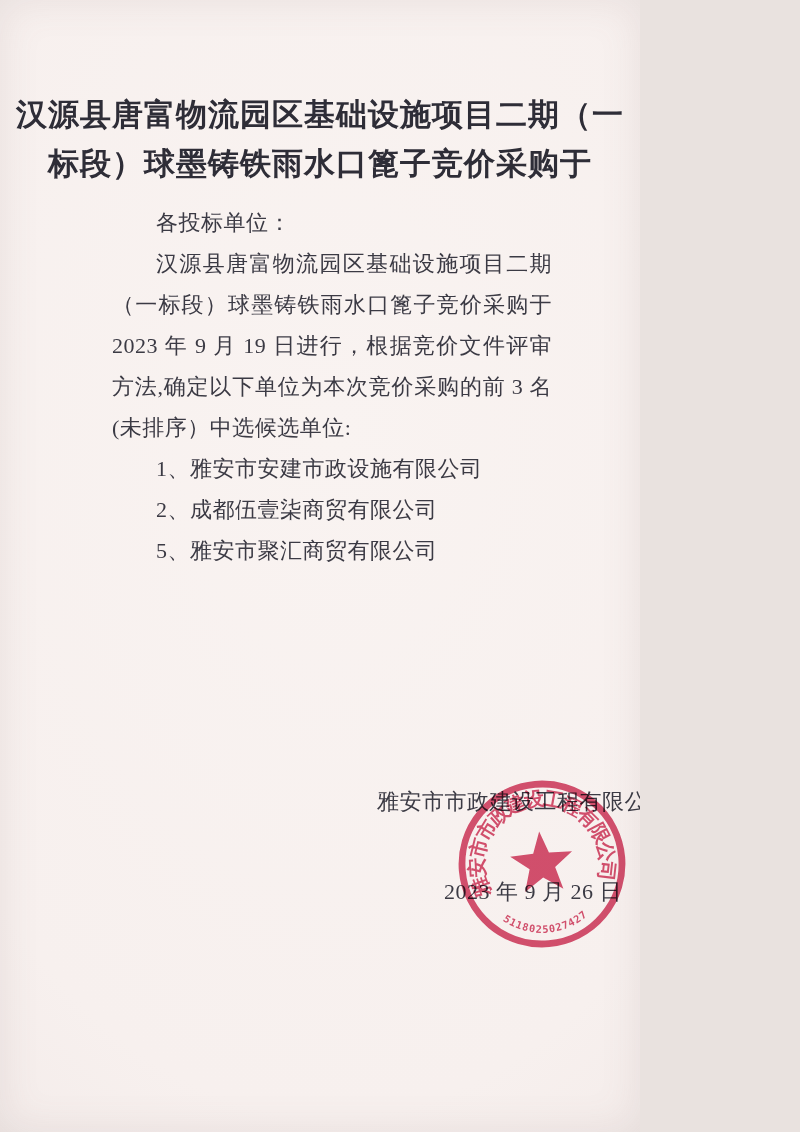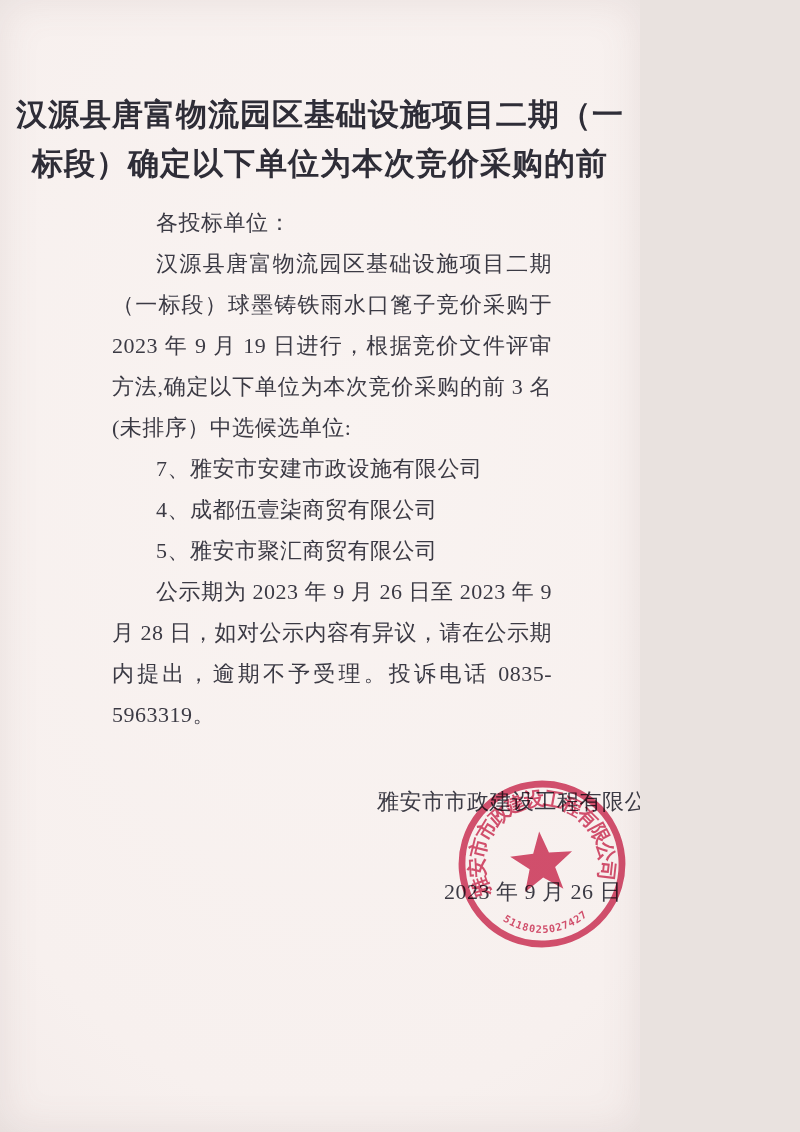--- a/index.html
+++ b/index.html
@@ -58,30 +58,29 @@
   }
   .stamp svg{display:block;width:100%;height:100%;}
 </style>
 </head>
 <body>
 
 <div class="page">
 
   <div class="doc-title">
     <div>汉源县唐富物流园区基础设施项目二期（一</div>
-    <div>标段）确定以下单位为本次竞价采购的前</div>
+    <div>标段）球墨铸铁雨水口篦子竞价采购于</div>
   </div>
 
   <div class="doc-body">
     <p>各投标单位：</p>
     <p>汉源县唐富物流园区基础设施项目二期（一标段）球墨铸铁雨水口篦子竞价采购于 2023 年 9 月 19 日进行，根据竞价文件评审方法,确定以下单位为本次竞价采购的前 3 名(未排序）中选候选单位:</p>
-    <p>7、雅安市安建市政设施有限公司</p>
-    <p>4、成都伍壹柒商贸有限公司</p>
+    <p>1、雅安市安建市政设施有限公司</p>
+    <p>2、成都伍壹柒商贸有限公司</p>
     <p>5、雅安市聚汇商贸有限公司</p>
-    <p>公示期为 2023 年 9 月 26 日至 2023 年 9 月 28 日，如对公示内容有异议，请在公示期内提出，逾期不予受理。投诉电话 0835-5963319。</p>
   </div>
 
   <div class="signature-company">雅安市市政建设工程有限公司</div>
 
   <div class="signature-date">2023 年 9 月 26 日</div>
 
   <div class="stamp">
     <svg viewBox="0 0 200 200" xmlns="http://www.w3.org/2000/svg">
       <defs>
         <path id="arcTop" d="M 38.4 128.8 A 68 68 0 1 1 161.6 128.8" fill="none"></path>

